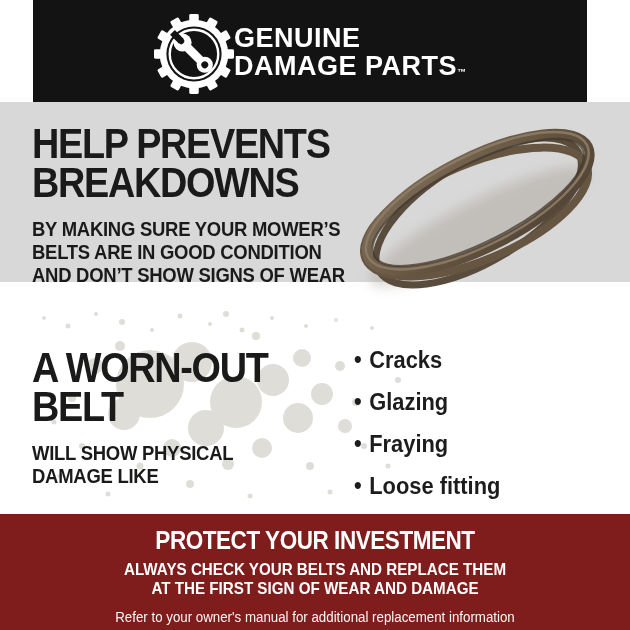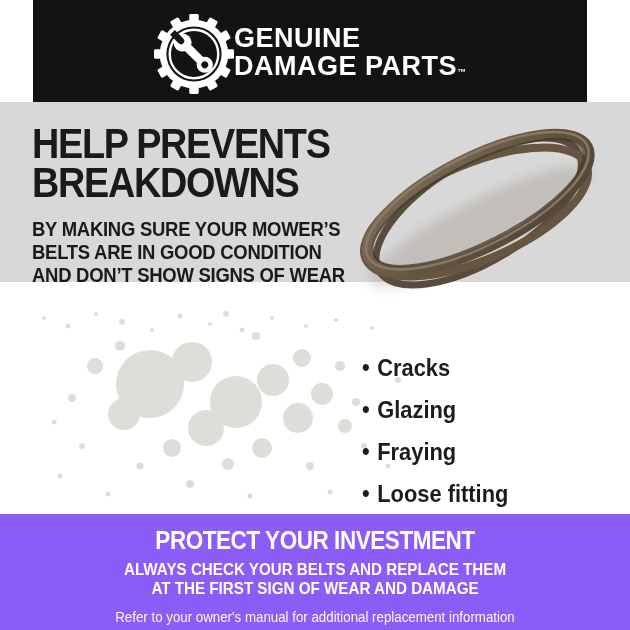--- a/index.html
+++ b/index.html
@@ -41,31 +41,31 @@
     white-space:nowrap;
   }
   
   .section-white{
     position:absolute;top:306px;left:0;width:630px;height:208px;
     background:#ffffff;
   }
   .splatter{position:absolute;top:0;left:0;width:630px;height:208px;pointer-events:none;}
   .worn-copy{position:absolute;left:32px;top:42px;}
   .bullets{
-    position:absolute;left:346px;top:25px;margin:16px;padding:0;list-style:none;
+    position:absolute;left:346px;top:25px;margin:8px;padding:0;list-style:none;
   }
   .bullets li{
     font-size:23px;line-height:42px;font-weight:bold;color:#1c1c1c;
     transform:scaleX(0.95);transform-origin:left top;white-space:nowrap;
   }
   .bullets li .dot{margin-right:8px;}
   
   .footer-green{
     position:absolute;top:514px;left:0;width:630px;height:116px;
-    background:#8b5cf6;color:#ffffff;text-align:center;
+    background:#7f1d1d;color:#ffffff;text-align:center;
   }
   .footer-title{
     margin-top:12px;font-size:25px;line-height:28px;font-weight:bold;
     letter-spacing:-0.5px;transform:scaleX(0.9);transform-origin:center top;
     white-space:nowrap;
   }
   .footer-lines{
     margin-top:6px;font-size:16.5px;line-height:19px;font-weight:bold;
     transform:scaleX(0.92);transform-origin:center top;white-space:nowrap;
   }
@@ -203,20 +203,30 @@
         <circle cx="336" cy="14" r="2"></circle>
           <circle cx="372" cy="22" r="2"></circle>
         <circle cx="398" cy="74" r="3"></circle>
           <circle cx="388" cy="160" r="2.5"></circle>
         <circle cx="60" cy="170" r="2.5"></circle>
           <circle cx="108" cy="188" r="2.5"></circle>
         <circle cx="250" cy="190" r="2.5"></circle>
           <circle cx="330" cy="186" r="2.5"></circle>
       </g>
     </svg>
+    <div class="worn-copy">
+      <div class="big-head">
+        <div>A WORN-OUT</div>
+        <div>BELT</div>
+      </div>
+      <div class="sub-head">
+        <div>WILL SHOW PHYSICAL</div>
+        <div>DAMAGE LIKE</div>
+      </div>
+    </div>
     <ul class="bullets">
       <li><span class="dot">•</span><span>Cracks</span></li>
       <li><span class="dot">•</span><span>Glazing</span></li>
       <li><span class="dot">•</span><span>Fraying</span></li>
       <li><span class="dot">•</span><span>Loose fitting</span></li>
     </ul>
   </div>
 
   <div class="footer-green">
     <div class="footer-title">PROTECT YOUR INVESTMENT</div>

